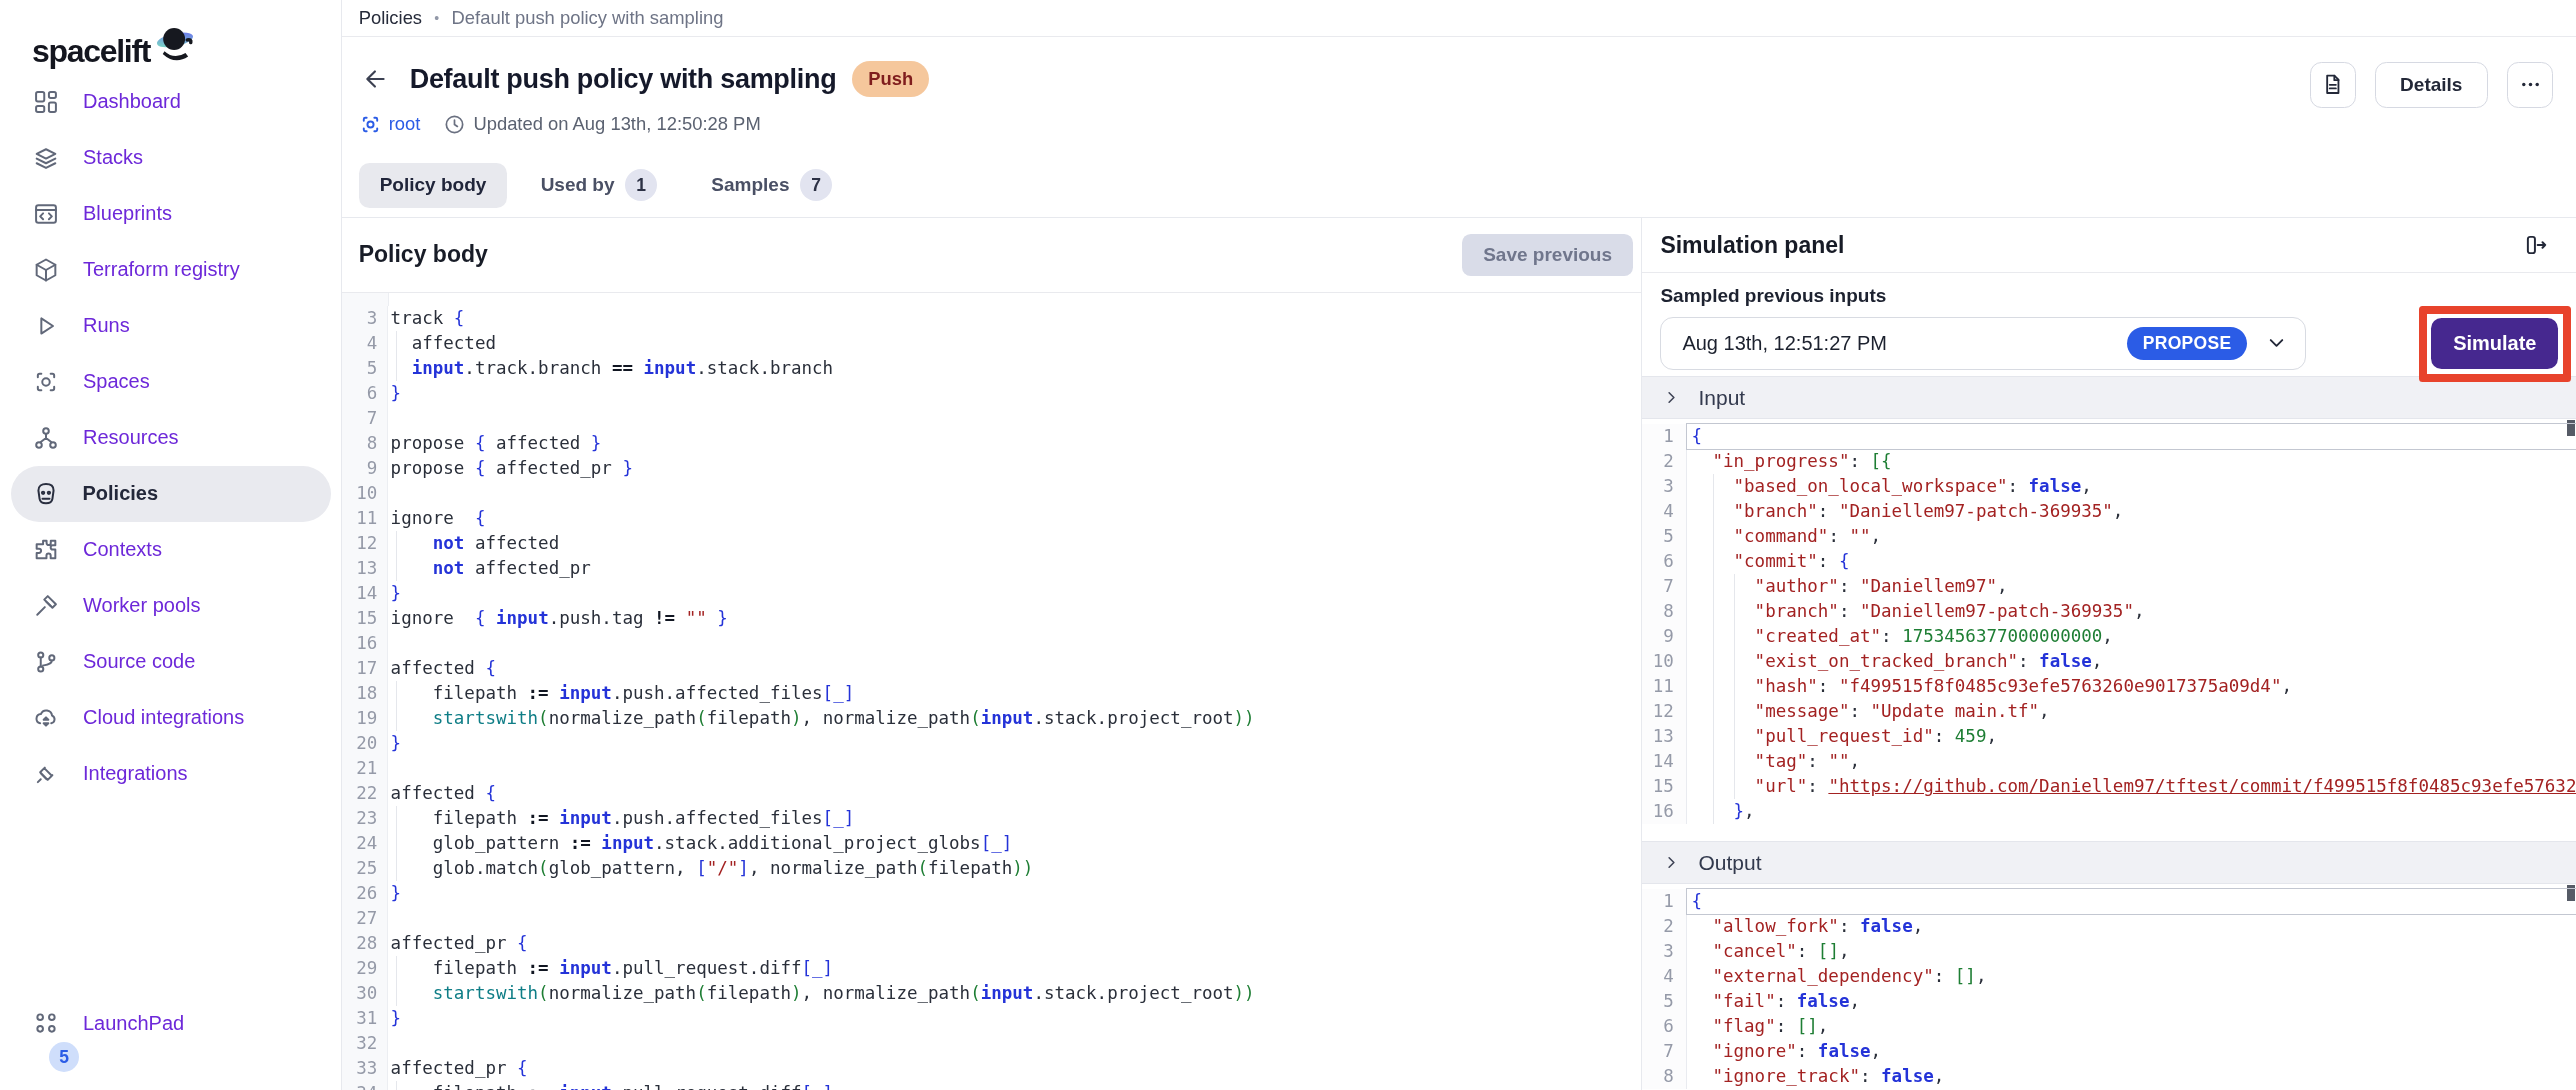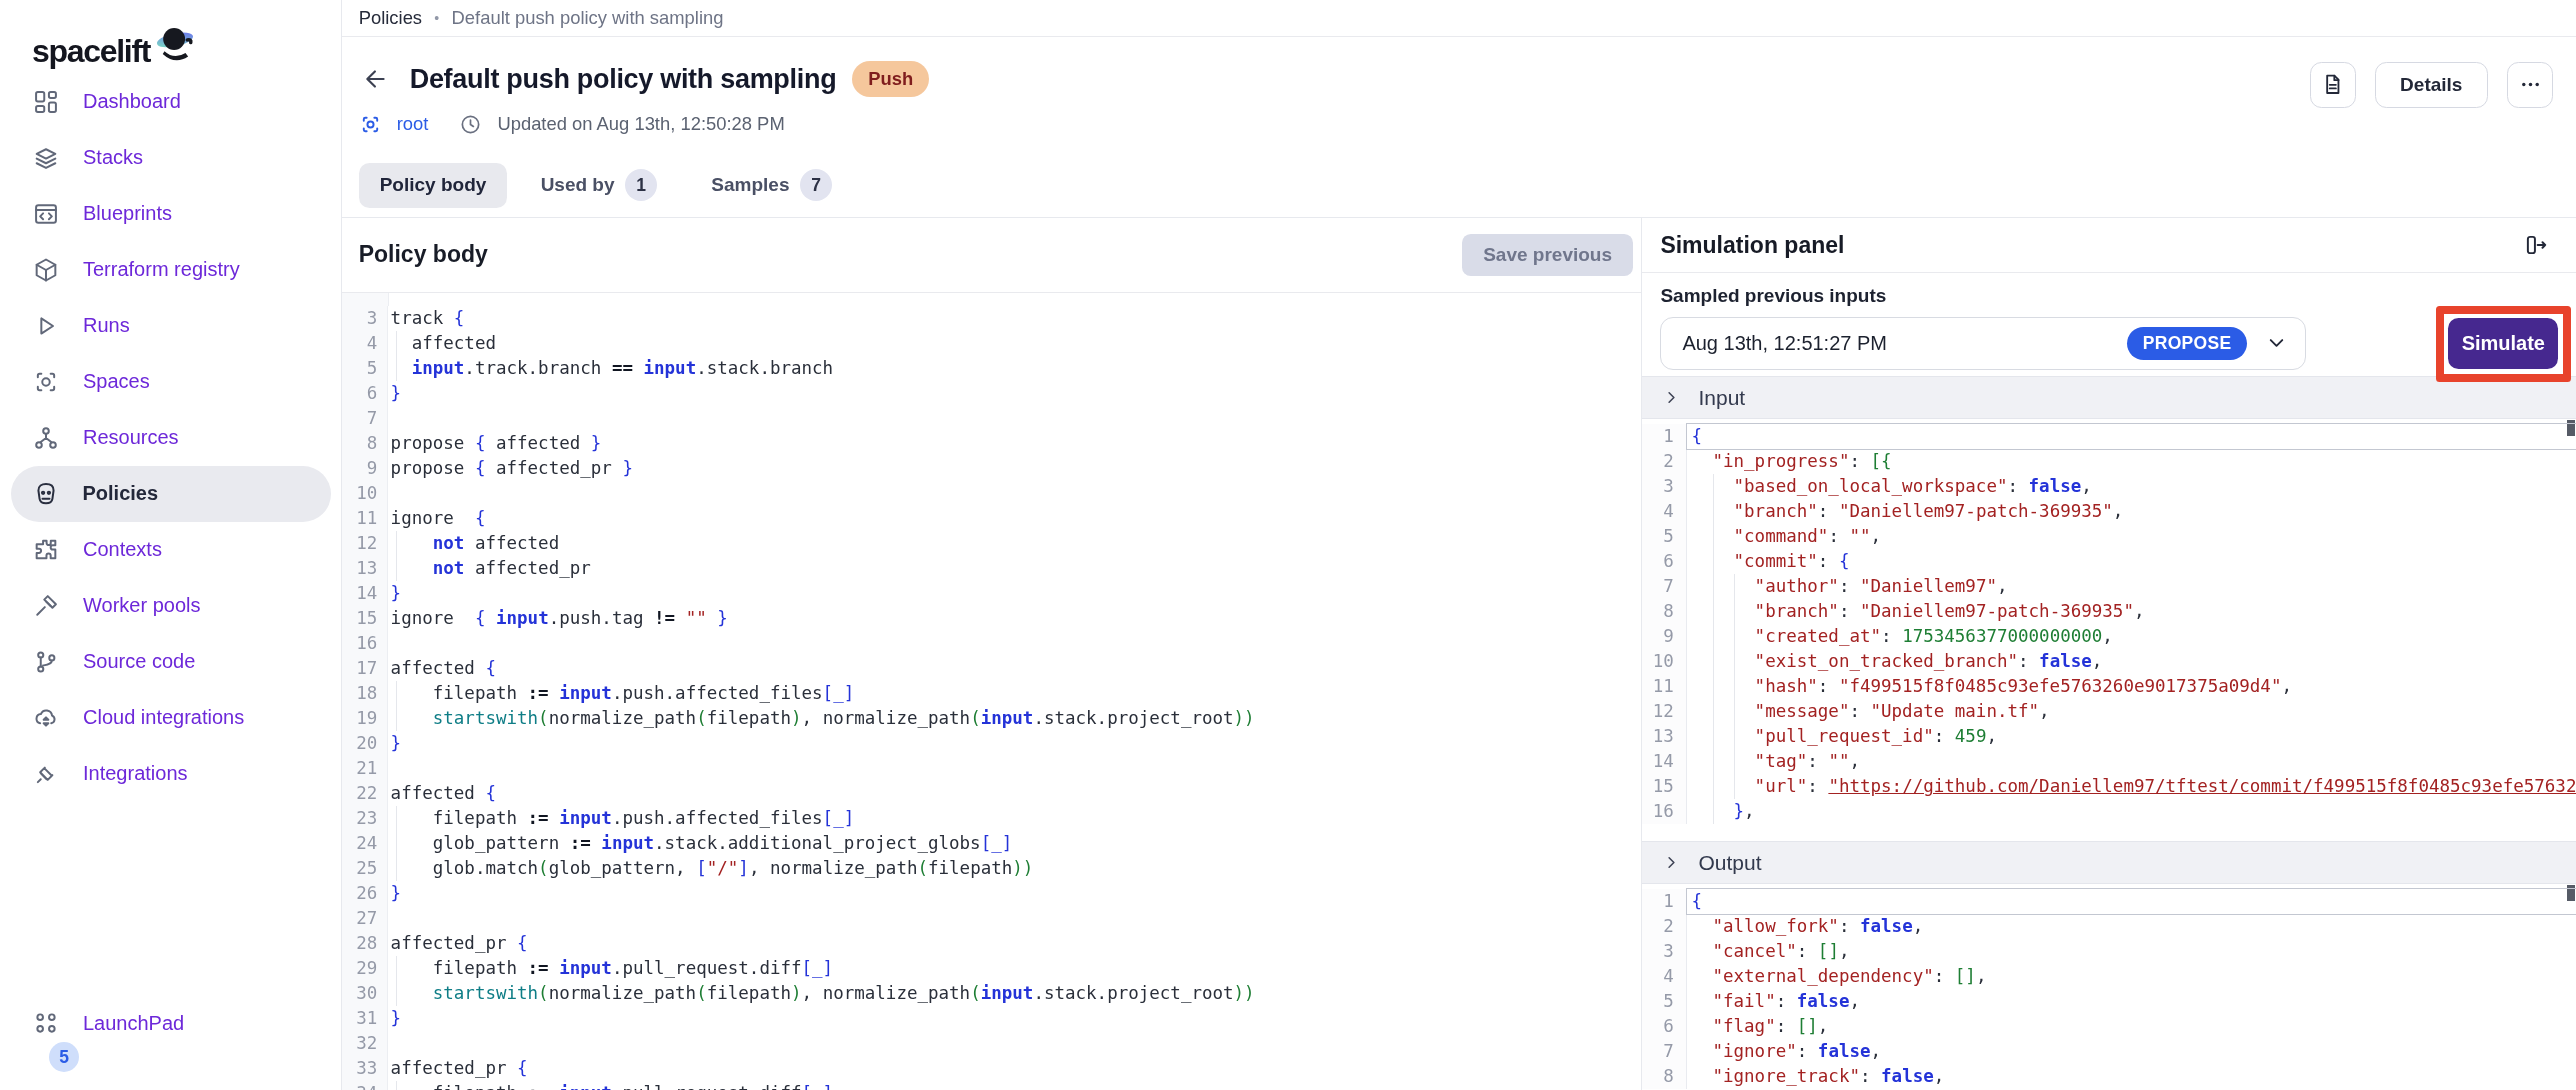--- a/index.html
+++ b/index.html
@@ -29,21 +29,21 @@
   .crumb-section { color:#262b3a; }
   .crumb-sep { color:#9298a8; font-size:14px; }
   .crumb-current { color:#6e7486; }
 
   .pageheader { height:180px; position:relative; padding-left:16.7px; }
   .titlerow { display:flex; align-items:center; gap:16px; margin-top:19px; height:46px; }
   .back-btn { width:35px; height:35px; display:flex; align-items:center; justify-content:center; cursor:pointer; }
   .back-btn svg { width:26px; height:26px; stroke:#3c4152; stroke-width:2; fill:none; stroke-linecap:round; stroke-linejoin:round; }
   .page-title { font-size:27px; font-weight:700; color:#15192a; letter-spacing:-0.3px; }
   .type-badge { background:#f5c79c; color:#7f1d1d; font-size:18.4px; font-weight:600; border-radius:876px; padding:7px 16px; }
-  .metarow { display:flex; align-items:center; gap:15px; margin-top:7px; height:30px; font-size:18.4px; }
+  .metarow { display:flex; align-items:center; gap:7px; margin-top:7px; height:30px; font-size:18.4px; }
   .space-link { color:#2b5ce6; cursor:pointer; }
   .meta-ic { width:23px; height:23px; }
   .meta-ic.spaces svg { width:23px; height:23px; stroke:#2b5ce6; stroke-width:2; fill:none; stroke-linecap:round; }
   .meta-ic.clock { margin-left:16px; }
   .meta-ic.clock svg { width:23px; height:23px; stroke:#6a7080; stroke-width:1.8; fill:none; stroke-linecap:round; }
   .updated { color:#5b6271; }
   .tabsrow { display:flex; align-items:center; gap:12.3px; margin-top:19px; }
   .tab { display:flex; align-items:center; gap:10.5px; font-size:19px; color:#4a5065; font-weight:600;
     padding:11.4px 21px; border-radius:10.5px; cursor:pointer; }
   .tab.active { background:#e8e9ee; color:#20253a; }
@@ -106,21 +106,21 @@
   .sim-controls { height:103px; flex:0 0 103px; position:relative; padding:12.3px 0 0 18.4px; }
   .sampled-label { font-size:19px; font-weight:600; color:#1d2230; height:23px; }
   .input-select { margin-top:8.8px; width:646px; height:53px; border:0.9px solid #d8dbe2; border-radius:13px;
     display:flex; align-items:center; padding:0 17.5px 0 21px; cursor:pointer; background:#fff; }
   .sel-text { font-size:20px; color:#1c212e; flex:1; }
   .sel-badge { background:#2b5ce6; color:#fff; font-size:17.5px; font-weight:700; border-radius:876px;
     height:33px; padding:0 16px; display:flex; align-items:center; letter-spacing:0.3px; }
   .sel-chev { margin-left:17.5px; }
   .sel-chev svg { width:23px; height:23px; stroke:#232838; stroke-width:2; fill:none; stroke-linecap:round; stroke-linejoin:round; }
   .sim-annotation { position:absolute; top:33px; right:5.3px; border:8px solid #e8432c; padding:4.4px; border-radius:3.5px; }
-  .simulate-btn { width:110px; height:51px; background:#46288f; color:#fff; border:none; border-radius:10.5px;
+  .simulate-btn { width:127px; height:51px; background:#46288f; color:#fff; border:none; border-radius:10.5px;
     font-size:20px; font-weight:700; font-family:inherit; }
   .section-hdr { height:43px; flex:0 0 43px; background:#f0f1f5; border-top:0.9px solid #e4e6ec; border-bottom:0.9px solid #e4e6ec;
     display:flex; align-items:center; gap:17.5px; padding-left:20px; cursor:pointer; }
   .section-hdr svg { width:19px; height:19px; stroke:#3f4456; stroke-width:2; fill:none; stroke-linecap:round; stroke-linejoin:round; }
   .section-label { font-size:21px; font-weight:500; color:#333a4e; }
   .input-editor { height:422px; flex:0 0 422px; }
   .output-editor { height:208px; flex:0 0 208px; }
 </style>
 </head>
 <body>

